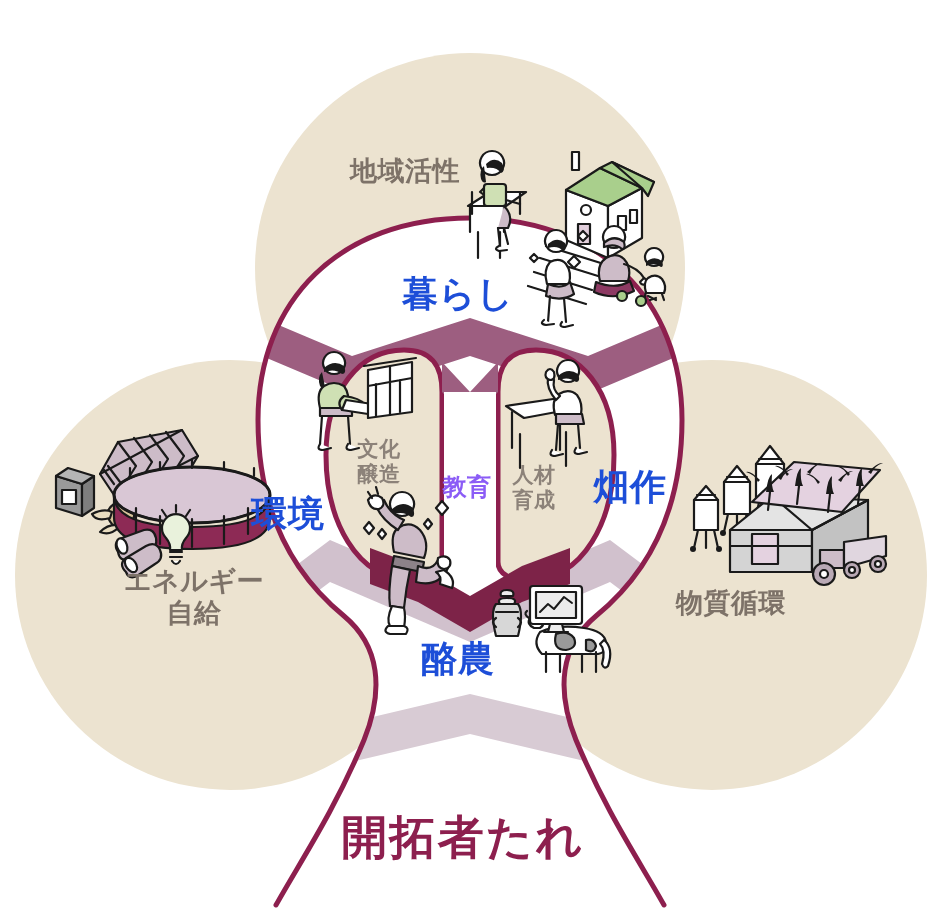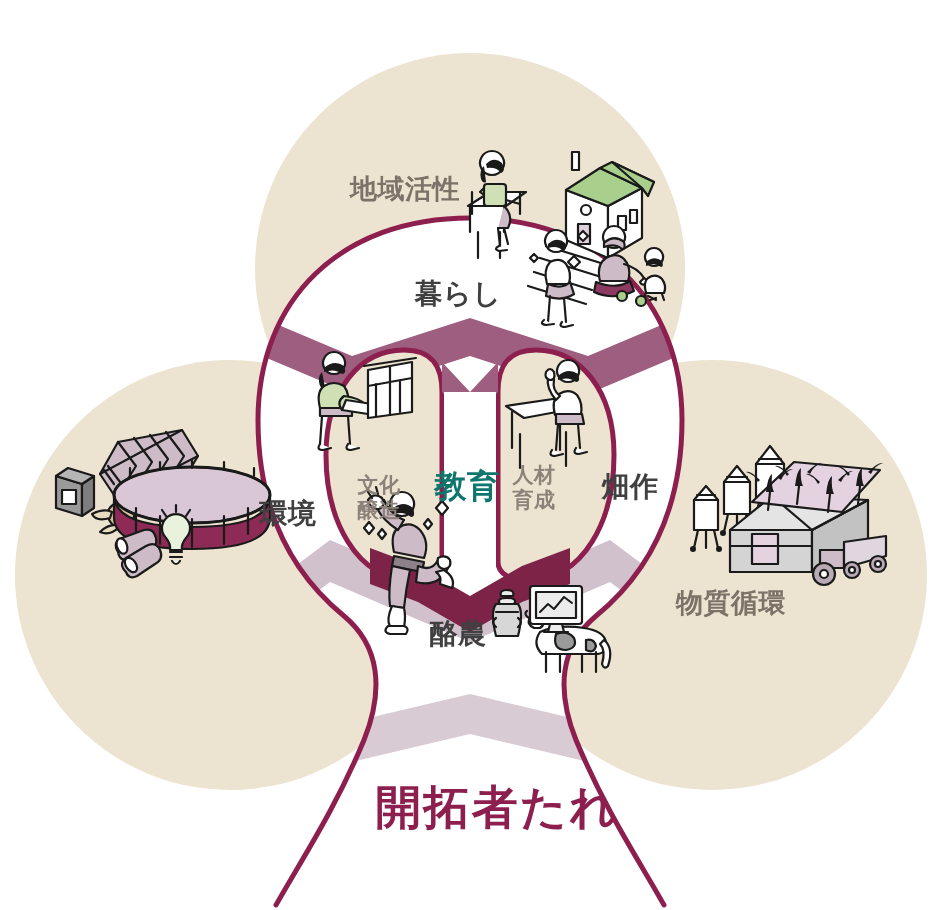--- a/index.html
+++ b/index.html
@@ -3,22 +3,22 @@
 <meta charset="utf-8">
 <style>
   html,body{margin:0;padding:0;background:#ffffff;}
   body{width:940px;height:910px;position:relative;overflow:hidden;
        font-family:"Liberation Sans","DejaVu Sans",sans-serif;}
   #stage{position:absolute;left:0;top:0;width:940px;height:910px;}
   svg.layer{position:absolute;left:0;top:0;width:940px;height:910px;}
   .lbl{position:absolute;white-space:pre;text-align:center;line-height:1.18;
        font-weight:700;letter-spacing:0.02em;}
   .lbl-outer{color:#7d7268;font-size:27px;}
-  .lbl-ring{color:#404040;font-size:28px;}
-  .lbl-core{color:#0f766e;font-size:32px;}
+  .lbl-ring{color:#1d4ed8;font-size:36px;}
+  .lbl-core{color:#8b5cf6;font-size:24px;}
   .lbl-petal{color:#8c8279;font-size:21px;}
   .lbl-title{color:#8d1f4e;font-size:46px;font-weight:700;letter-spacing:0.05em;}
   .ctr{transform:translate(-50%,-50%);}
 </style>
 </head>
 <body>
 
 <div id="stage">
 
   <svg class="layer" viewBox="0 0 940 910">
@@ -344,36 +344,38 @@
         <path d="M444,570 q12,8 8,18 l-12,-4 q2,-8 -4,-12 Z" fill="#ffffff"></path>
         <path d="M364,528 l5,-6 5,6 -5,6 Z" fill="#ffffff"></path>
         <path d="M378,534 l4,-5 4,5 -4,5 Z" fill="#ffffff"></path>
         <path d="M436,508 l6,-7 6,7 -6,7 Z" fill="#ffffff"></path>
         <path d="M424,524 l4,-5 4,5 -4,5 Z" fill="#ffffff"></path>
       </g>
 
     </g>
   </svg>
 
-  <div class="lbl lbl-outer ctr" style="left:405px;top:190px;">地域活性</div>
-
+  <div class="lbl lbl-outer ctr" style="left:405px;top:174px;font-family:Liberation Mono, monospace;">地域活性</div>
+
+  <div class="lbl lbl-outer ctr" style="left:194px;top:598px;">エネルギー
+自給</div>
 
   <div class="lbl lbl-outer ctr" style="left:731px;top:604px;">物質循環</div>
 
   <div class="lbl lbl-ring ctr" style="left:458px;top:294px;">暮らし</div>
 
   <div class="lbl lbl-ring ctr" style="left:288px;top:514px;">環境</div>
 
   <div class="lbl lbl-ring ctr" style="left:630px;top:487px;">畑作</div>
 
-  <div class="lbl lbl-ring ctr" style="left:458px;top:634px;">酪農</div>
-
-  <div class="lbl lbl-petal ctr" style="left:379px;top:462px;margin-top:36px;">文化
+  <div class="lbl lbl-ring ctr" style="left:458px;top:659px;">酪農</div>
+
+  <div class="lbl lbl-petal ctr" style="left:379px;top:462px;">文化
 醸造</div>
 
   <div class="lbl lbl-petal ctr" style="left:534px;top:488px;">人材
 育成</div>
 
   <div class="lbl lbl-core ctr" style="left:467px;top:487px;">教育</div>
 
-  <div class="lbl lbl-title ctr" style="left:463px;top:807px;margin-left:34px;">開拓者たれ</div>
+  <div class="lbl lbl-title ctr" style="left:463px;top:837px;">開拓者たれ</div>
 
 </div>
 
 </body></html>

